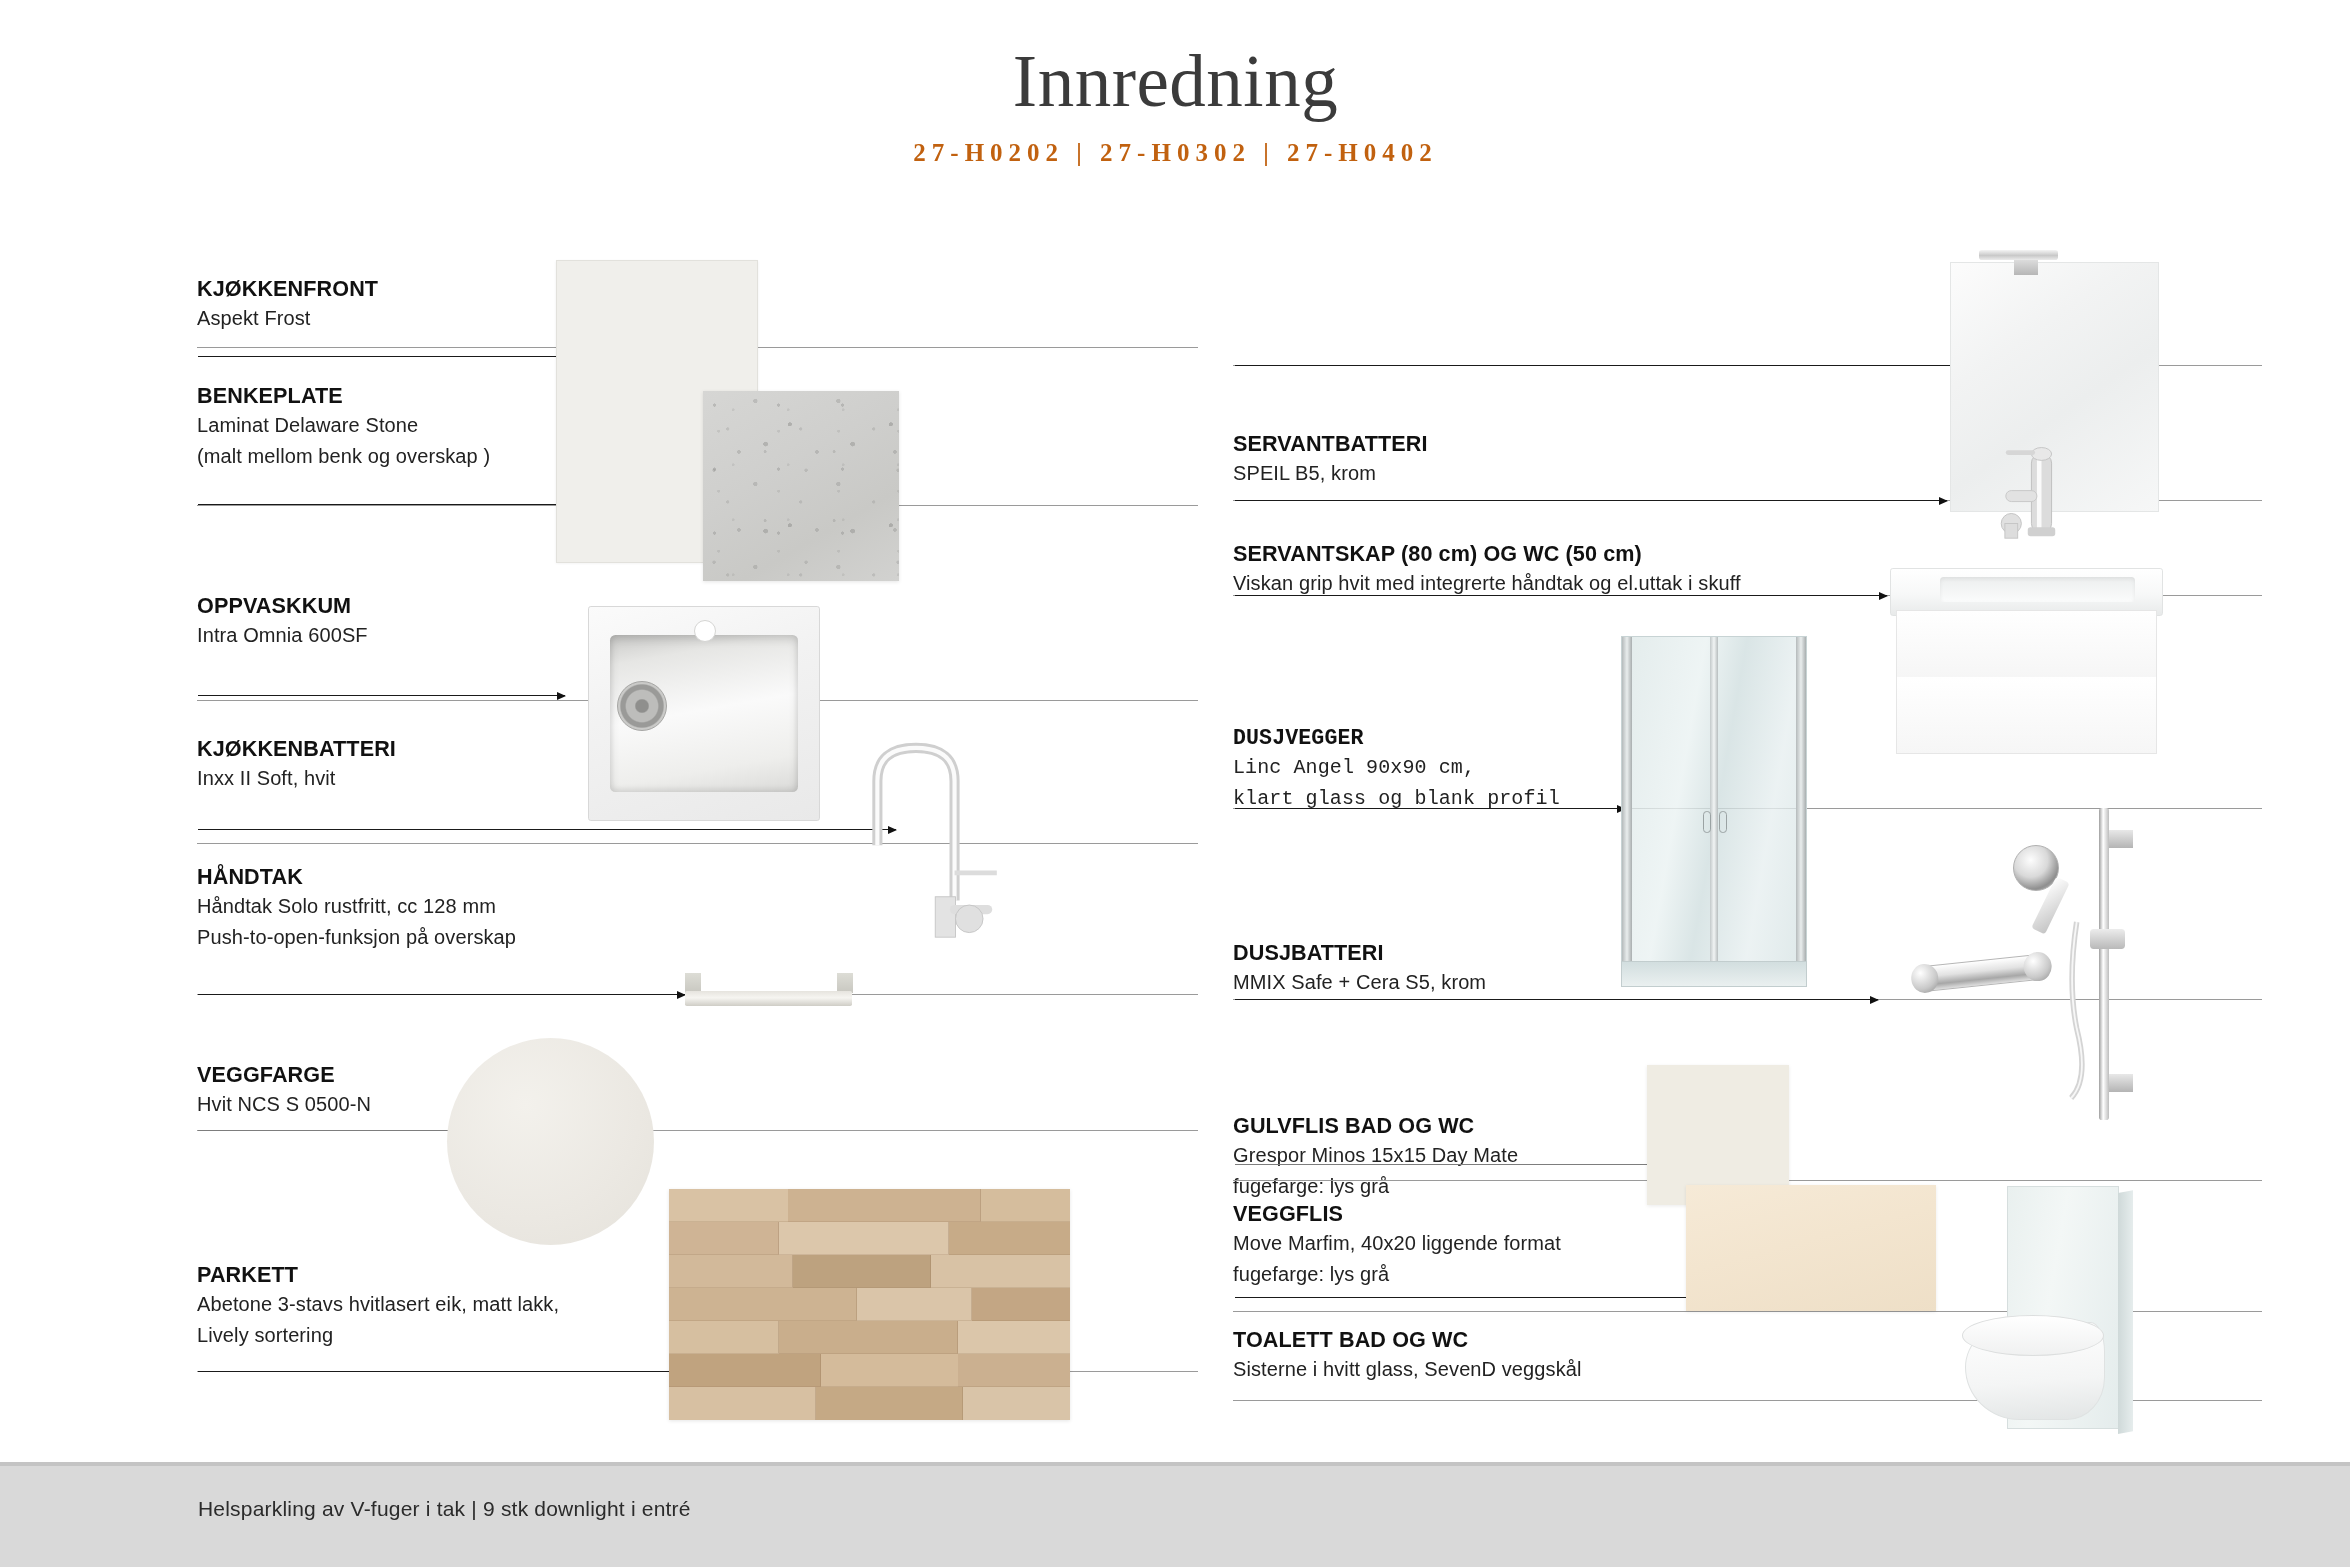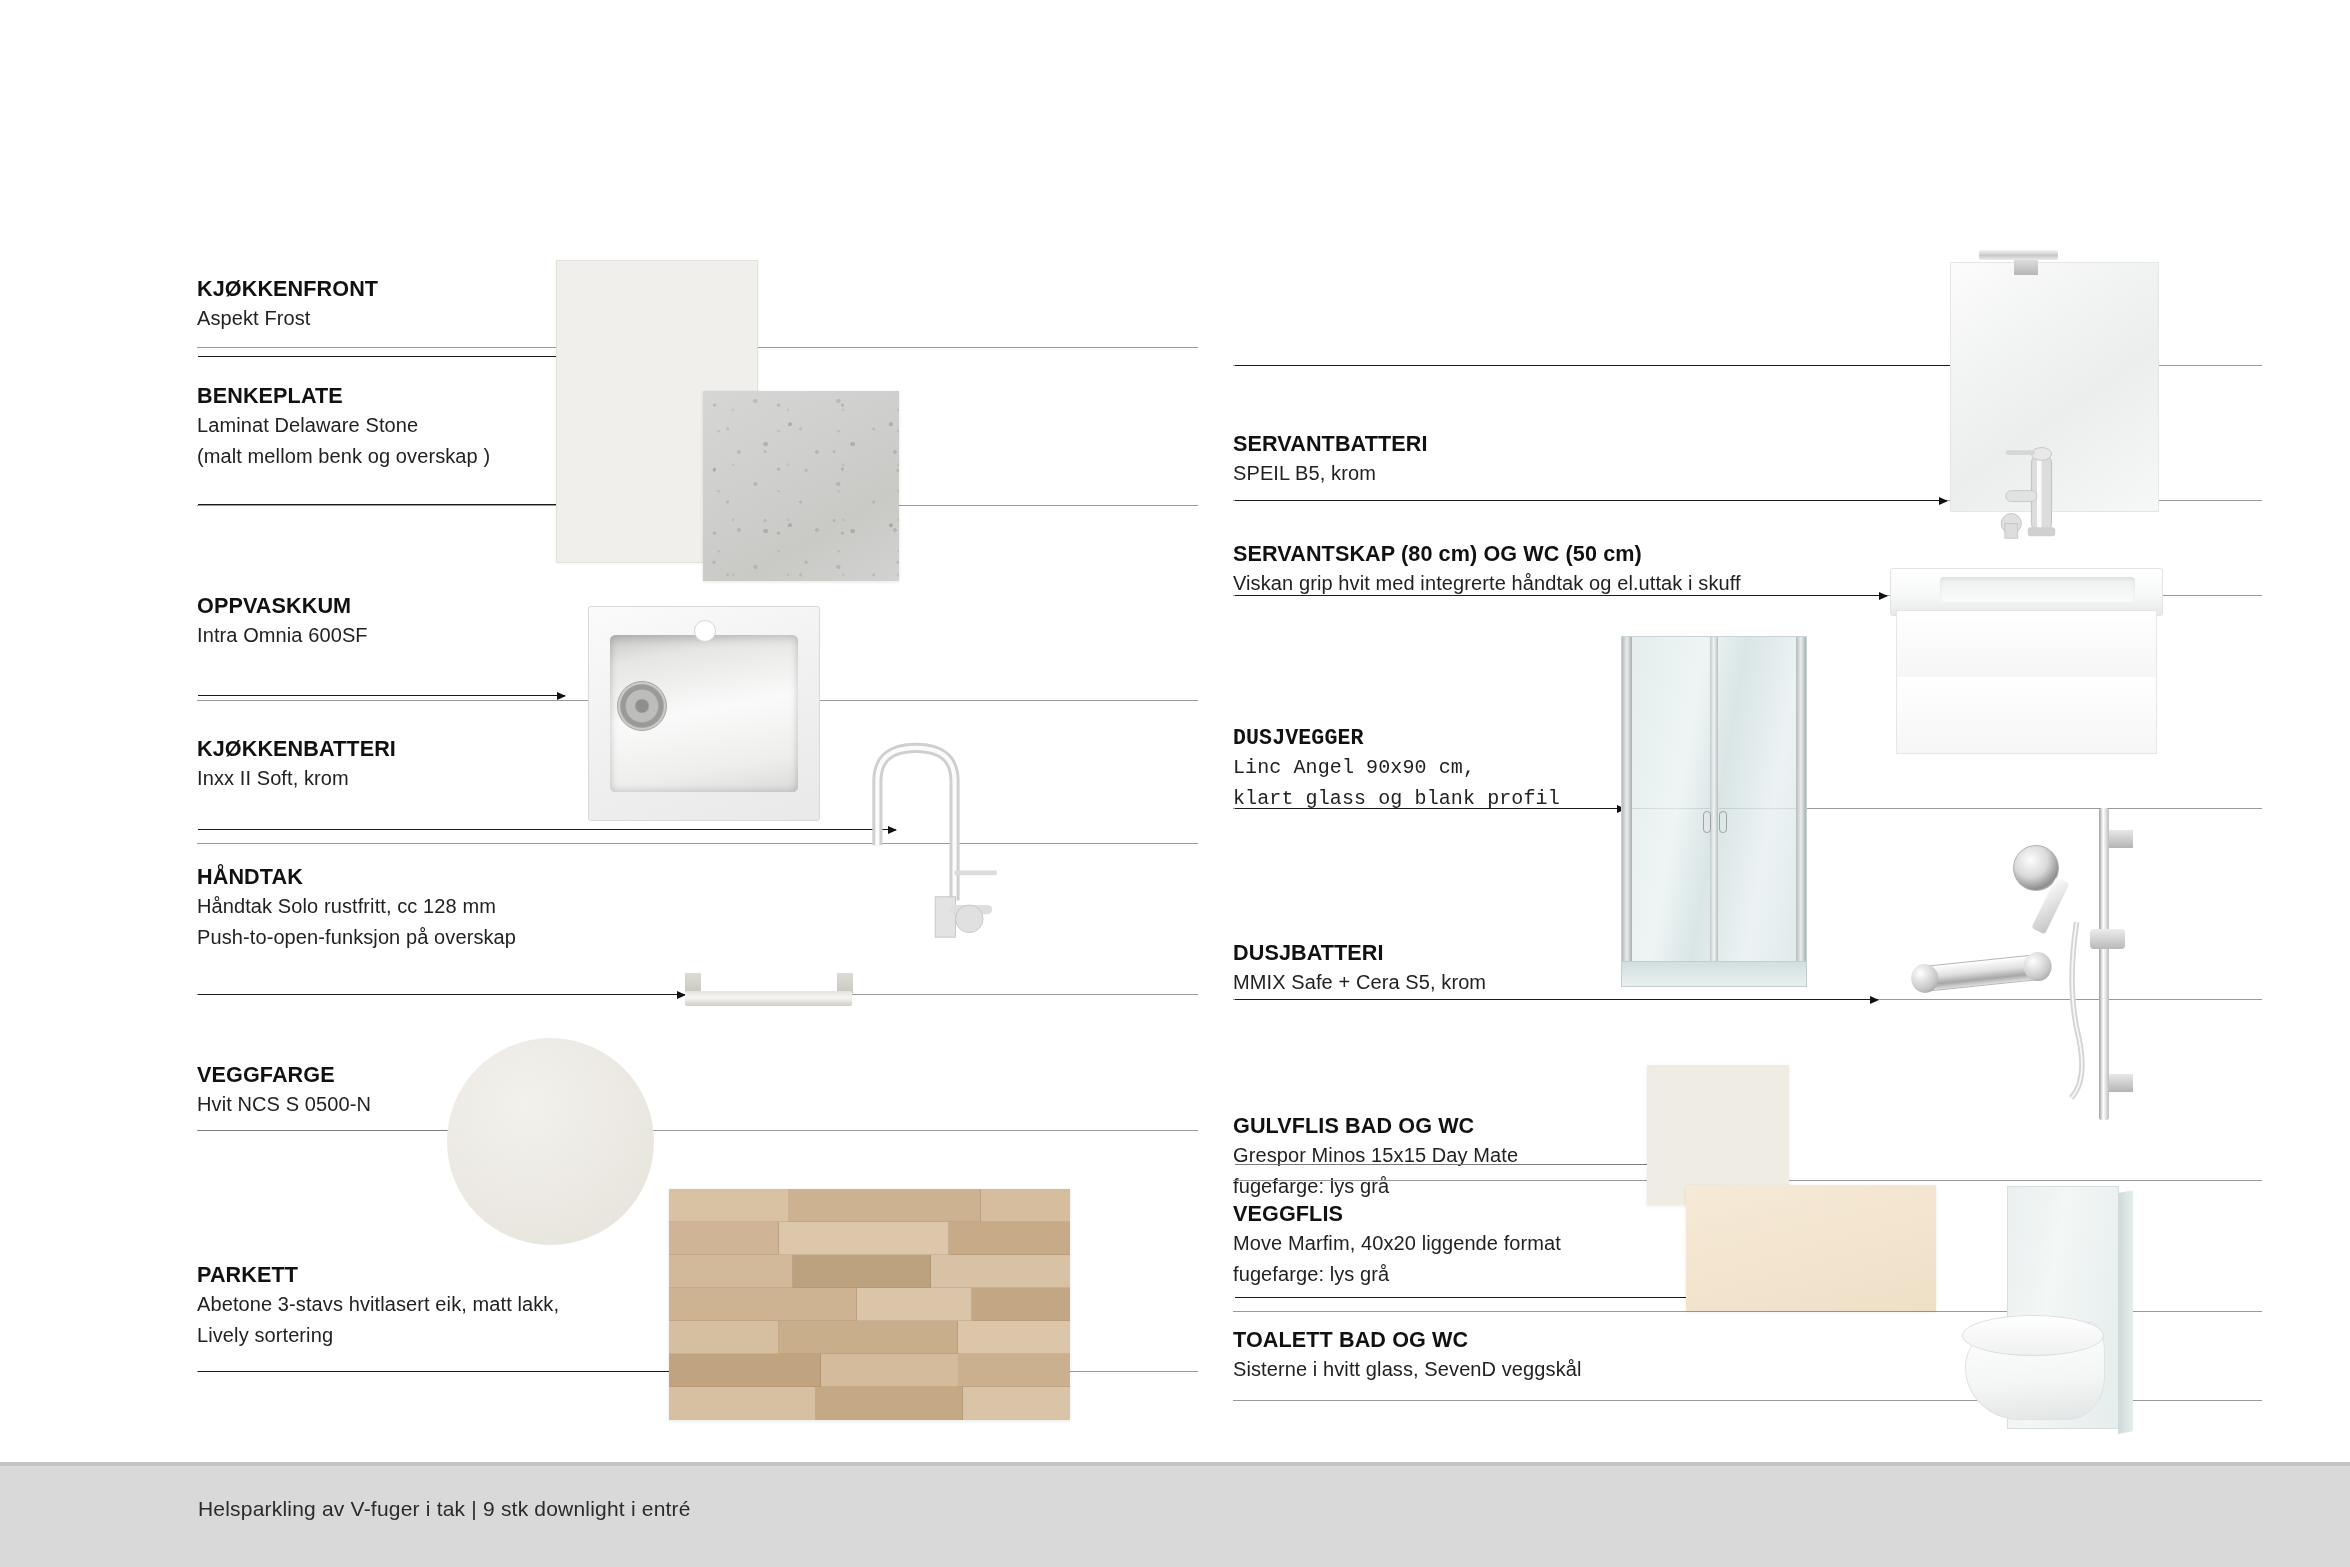--- a/index.html
+++ b/index.html
@@ -352,20 +352,24 @@
     color: #2b2b2b;
     letter-spacing: 0.2px;
     white-space: nowrap;
   }
 </style>
 </head>
 <body>
 
 <div id="page">
 
+  <div id="header">
+    <h1 id="doc-title">Innredning</h1>
+    <div id="doc-subtitle">27-H0202  |  27-H0302  |  27-H0402</div>
+  </div>
 
   <div id="col-left" class="column">
 
     <div class="spec-block" style="left:0; top:0;">
       <div class="spec-title">KJØKKENFRONT</div>
       <div class="spec-desc">Aspekt Frost</div>
     </div>
     <div class="rule" style="left:0; top:72px; width:1001px;"></div>
 
     <div class="spec-block" style="left:0; top:107px;">
@@ -380,21 +384,21 @@
       <div class="spec-desc">Intra Omnia 600SF</div>
     </div>
     <div class="rule" style="left:0; top:425px; width:1001px;"></div>
 
     <div class="spec-block" style="left:0; top:753px;"></div>
 
   </div>
 
   <div class="spec-block" style="left:197px; top:735px;">
     <div class="spec-title">KJØKKENBATTERI</div>
-    <div class="spec-desc">Inxx II Soft, krom</div>
+    <div class="spec-desc">Inxx II Soft, hvit</div>
   </div>
   <div class="rule" style="left:197px; top:843px; width:1001px;"></div>
 
   <div class="spec-block" style="left:197px; top:863px;">
     <div class="spec-title">HÅNDTAK</div>
     <div class="spec-desc">Håndtak Solo rustfritt, cc 128 mm</div>
     <div class="spec-desc">Push-to-open-funksjon på overskap</div>
   </div>
   <div class="rule" style="left:197px; top:994px; width:1001px;"></div>
 

